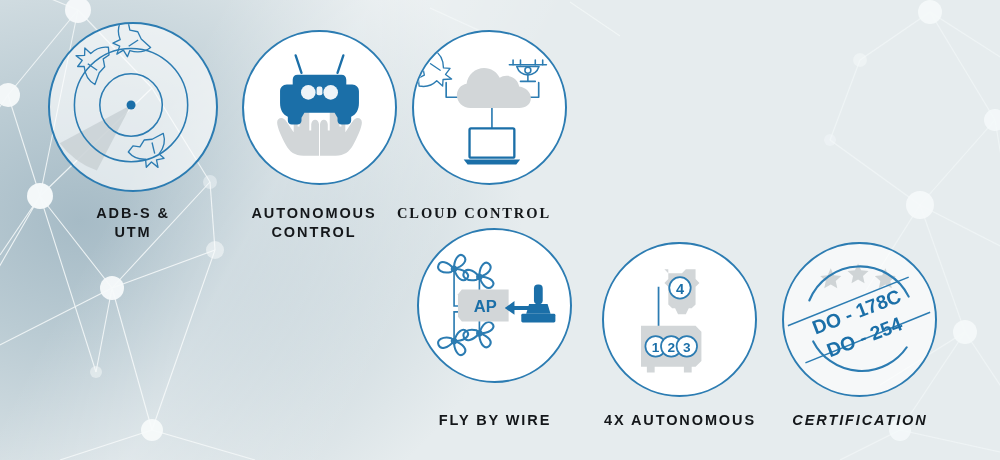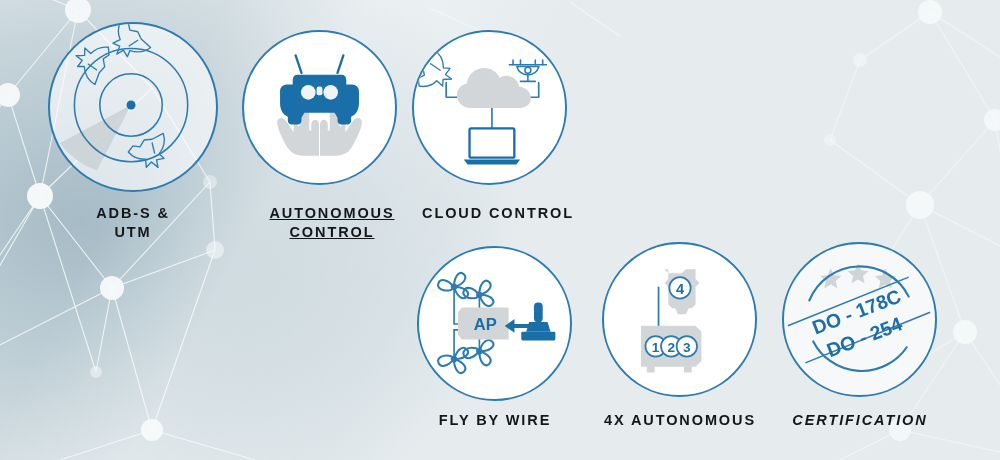--- a/index.html
+++ b/index.html
@@ -129,21 +129,21 @@
         <g stroke="#1b6fa8" stroke-width="2.4" stroke-linecap="round" fill="none">
           <path d="M59 42 L53 24"></path>
           <path d="M96 42 L102 24"></path>
         </g>
         <path d="M55 44 l45 0 c3 0 5 2 5 5 l0 5 6 0 c4 0 7 3 7 7 l0 12 c0 7-3 12-8 14 l0 4 c0 2-2 4-4 4 l-6 0 c-2 0-4-2-4-4 l0-3 -3-5 -31 0 -3 5 0 3 c0 2-2 4-4 4 l-6 0 c-2 0-4-2-4-4 l0-4 c-5-2-8-7-8-14 l0-12 c0-4 3-7 7-7 l6 0 0-5 c0-3 2-5 5-5 z" fill="#1b6fa8"></path>
         <circle cx="66" cy="62" r="7.5" fill="#eef4f8"></circle>
         <circle cx="89" cy="62" r="7.5" fill="#eef4f8"></circle>
         <rect x="74.5" y="56" width="6" height="9" rx="2.2" fill="#eef4f8"></rect>
       </svg>
     </div>
-    <div class="caption" style="left:242px;top:204px;width:180px;text-decoration:underline;">AUTONOMOUS
+    <div class="caption" style="left:224px;top:204px;width:180px;">AUTONOMOUS
 CONTROL</div>
   </div>
 
   <div class="item">
     <div class="disc" style="left:412px;top:30px;width:155px;height:155px;">
       <svg viewBox="0 0 155 155">
         <g fill="none" stroke="#2c7cb2" stroke-width="1.7" stroke-linejoin="round" stroke-linecap="round">
           <g transform="translate(20,18) rotate(18) scale(.82)">
             <path d="M0 0 C9 2 16 9 19 18 L27 16 L24 25 L33 28 L23 32 L25 40 L16 36 C12 44 5 48 -3 49 L-7 40 L-1 34 L-6 25 L-1 16 Z"></path>
             <path d="M2 18 L16 22"></path>
@@ -159,25 +159,25 @@
           <path d="M128 52 L128 67 L115 67"></path>
           <path d="M80 78 L80 98"></path>
         </g>
         <path d="M58 78 c-8 0-14-6-14-13 0-6 4-11 10-12 1-9 9-16 18-16 7 0 13 4 16 10 2-1 4-2 7-2 7 0 12 5 13 11 7 1 12 6 12 12 0 6-5 10-12 10 z" fill="#d2d6d8"></path>
         <g fill="none" stroke="#1b6fa8" stroke-width="2.4" stroke-linejoin="round">
           <rect x="57" y="99" width="46" height="30" rx="1.5"></rect>
         </g>
         <path d="M51 131 l58 0 -4 5 -50 0 z" fill="#1b6fa8"></path>
       </svg>
     </div>
-    <div class="caption" style="left:408px;top:204px;width:180px;">CLOUD CONTROL</div>
-  </div>
-
-  <div class="item">
-    <div class="disc" style="left:417px;top:246px;width:155px;height:155px;">
+    <div class="caption" style="left:384px;top:204px;width:180px;font-family:Liberation Serif, serif;">CLOUD CONTROL</div>
+  </div>
+
+  <div class="item">
+    <div class="disc" style="left:417px;top:228px;width:155px;height:155px;">
       <svg viewBox="0 0 155 155">
         <g fill="none" stroke="#2c7cb2" stroke-width="1.7">
           <path d="M36 42 L36 78 L48 78"></path>
           <path d="M62 48 L62 70"></path>
           <path d="M36 112 L36 84 L48 84"></path>
           <path d="M62 106 L62 86"></path>
         </g>
         <g fill="none" stroke="#2c7cb2" stroke-width="2.1" stroke-linejoin="round">
           <g transform="translate(36,40)">
             <path d="M0 0 c-7-8 -14-9 -16-4 -2 5 4 9 13 7 z"></path>

